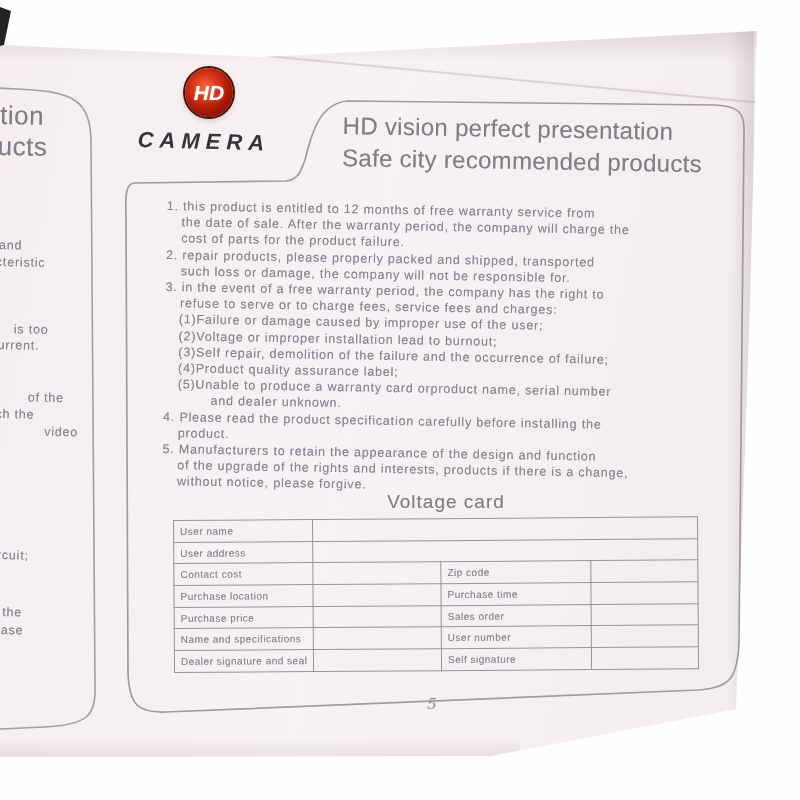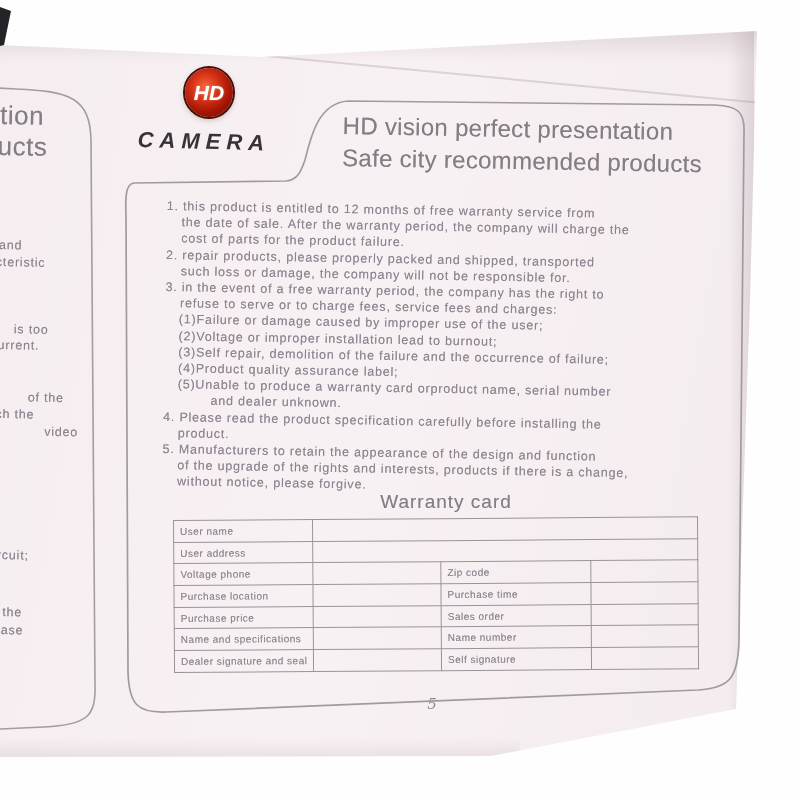--- a/index.html
+++ b/index.html
@@ -134,60 +134,60 @@
       <div class="l-sub">(4)Product quality assurance label;</div>
       <div class="l-sub">(5)Unable to produce a warranty card orproduct name, serial number</div>
       <div class="l-subwrap">and dealer unknown.</div>
       <div>4. Please read the product specification carefully before installing the</div>
       <div class="l-wrap">product.</div>
       <div>5. Manufacturers to retain the appearance of the design and function</div>
       <div class="l-wrap">of the upgrade of the rights and interests, products if there is a change,</div>
       <div class="l-wrap">without notice, please forgive.</div>
     </div>
 
-    <div class="wc-heading">Warranty card</div>
+    <div class="wc-heading">Voltage card</div>
 
     <table class="wtable">
       <colgroup>
           <col class="c1">
           <col class="c2">
           <col class="c3">
           <col class="c4">
         </colgroup>
       <tbody>
           <tr>
         <td>User name</td>
         <td colspan="3"></td>
       </tr>
       <tr>
         <td>User address</td>
         <td colspan="3"></td>
       </tr>
       <tr>
-        <td>Voltage phone</td>
+        <td>Contact cost</td>
         <td></td>
         <td>Zip code</td>
         <td></td>
       </tr>
       <tr>
         <td>Purchase location</td>
         <td></td>
         <td>Purchase time</td>
         <td></td>
       </tr>
       <tr>
         <td>Purchase price</td>
         <td></td>
         <td>Sales order</td>
         <td></td>
       </tr>
       <tr>
         <td>Name and specifications</td>
         <td></td>
-        <td>Name number</td>
+        <td>User number</td>
         <td></td>
       </tr>
       <tr>
         <td>Dealer signature and seal</td>
         <td></td>
         <td>Self signature</td>
         <td></td>
       </tr>
     </tbody>
       </table>

